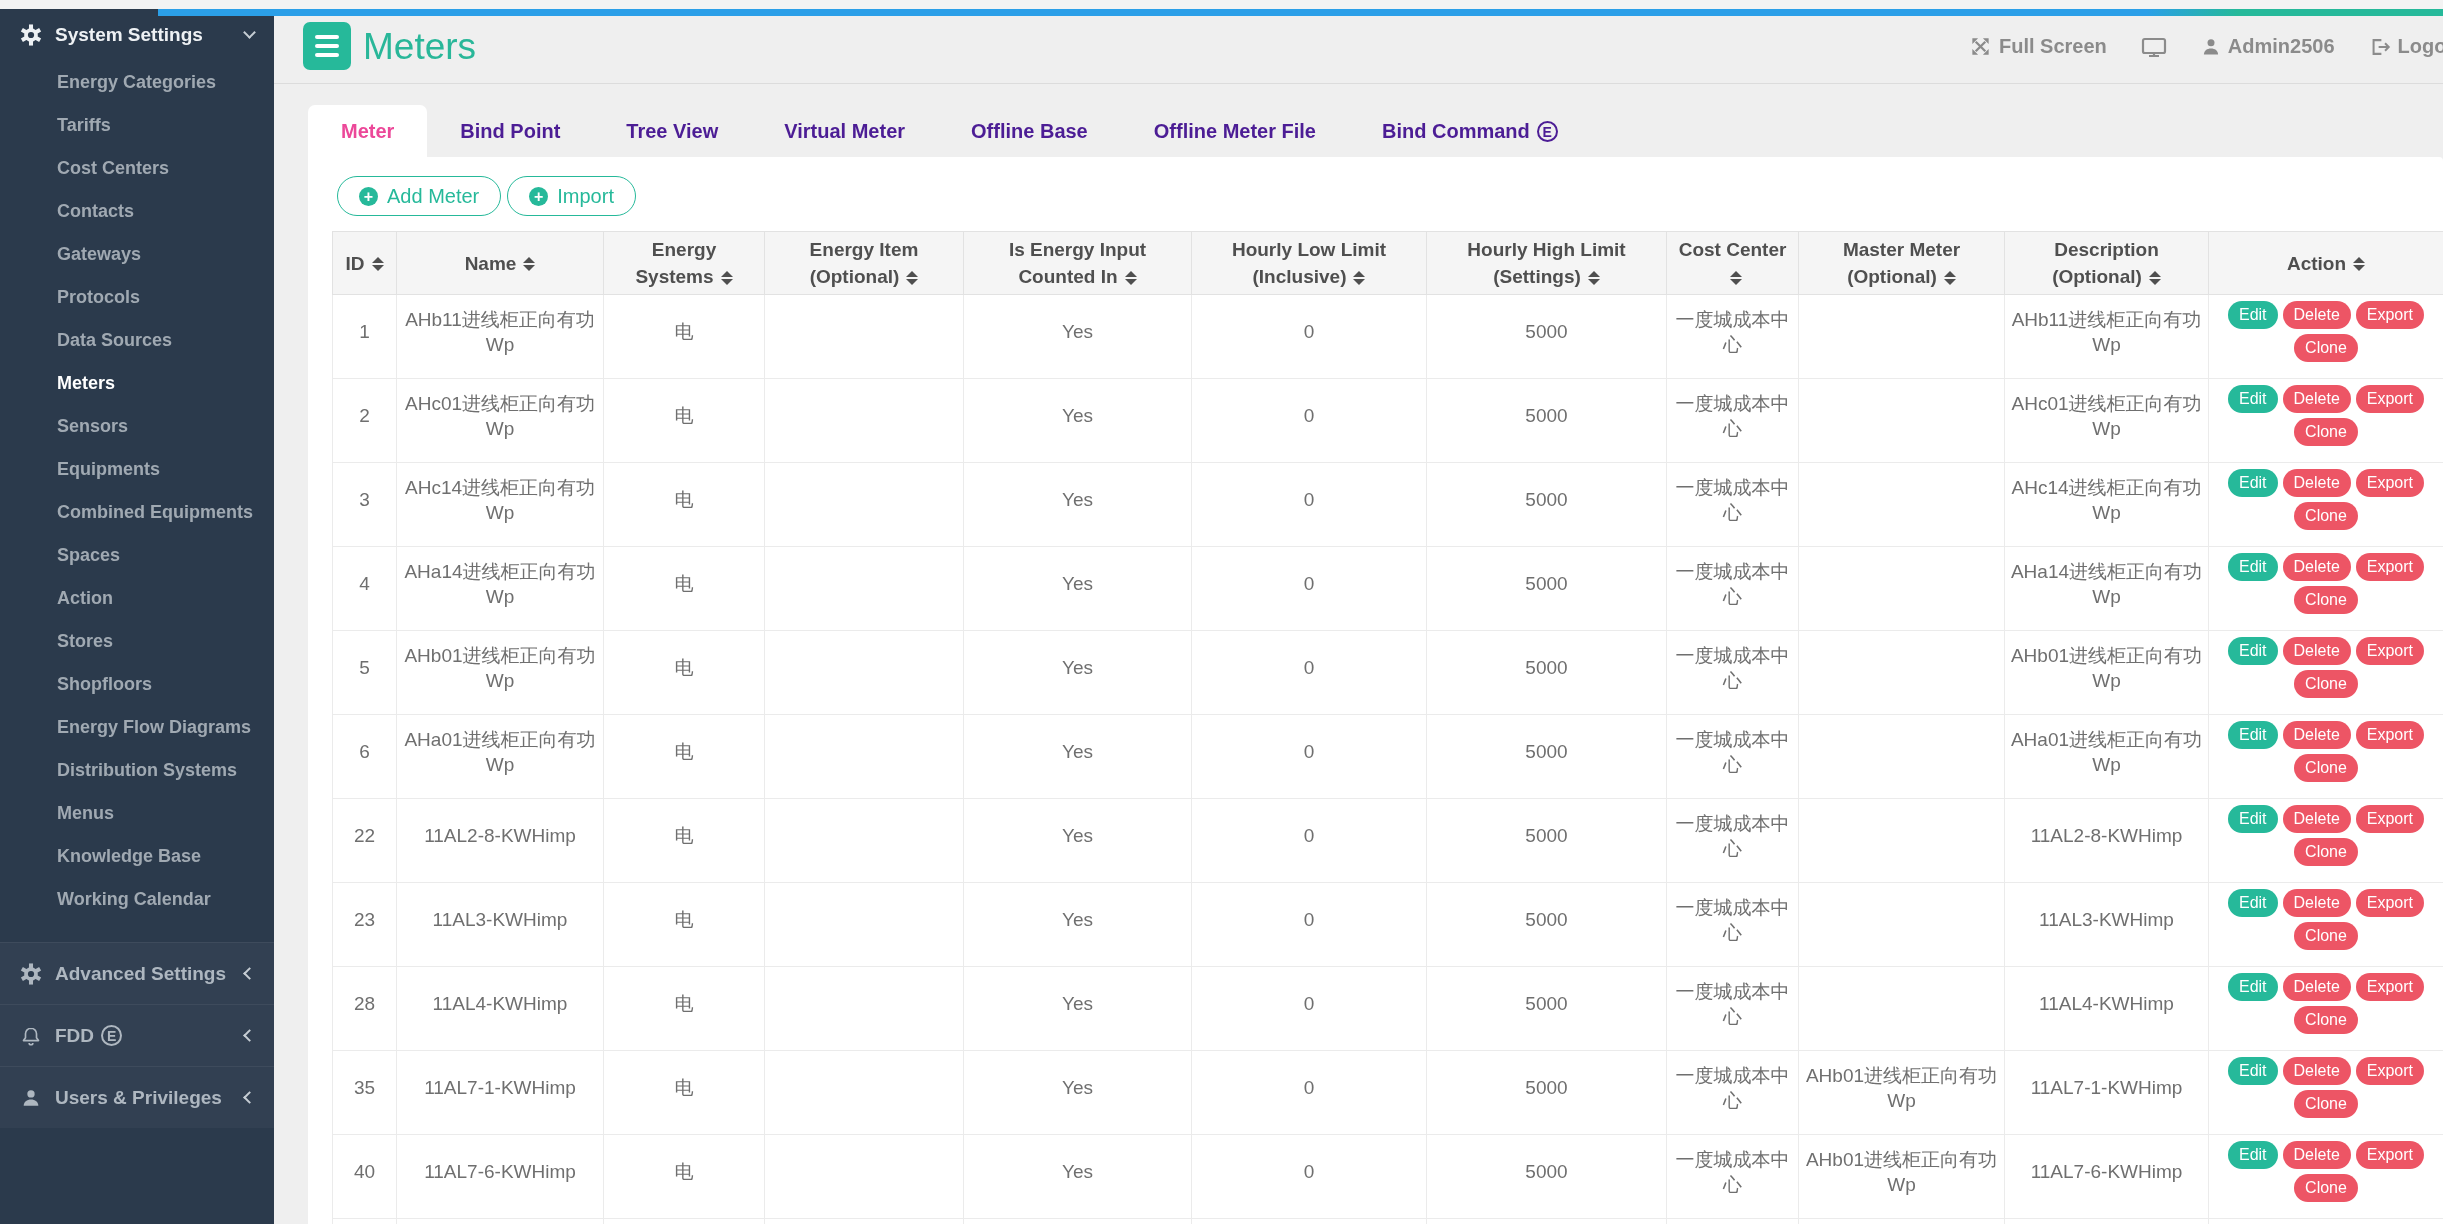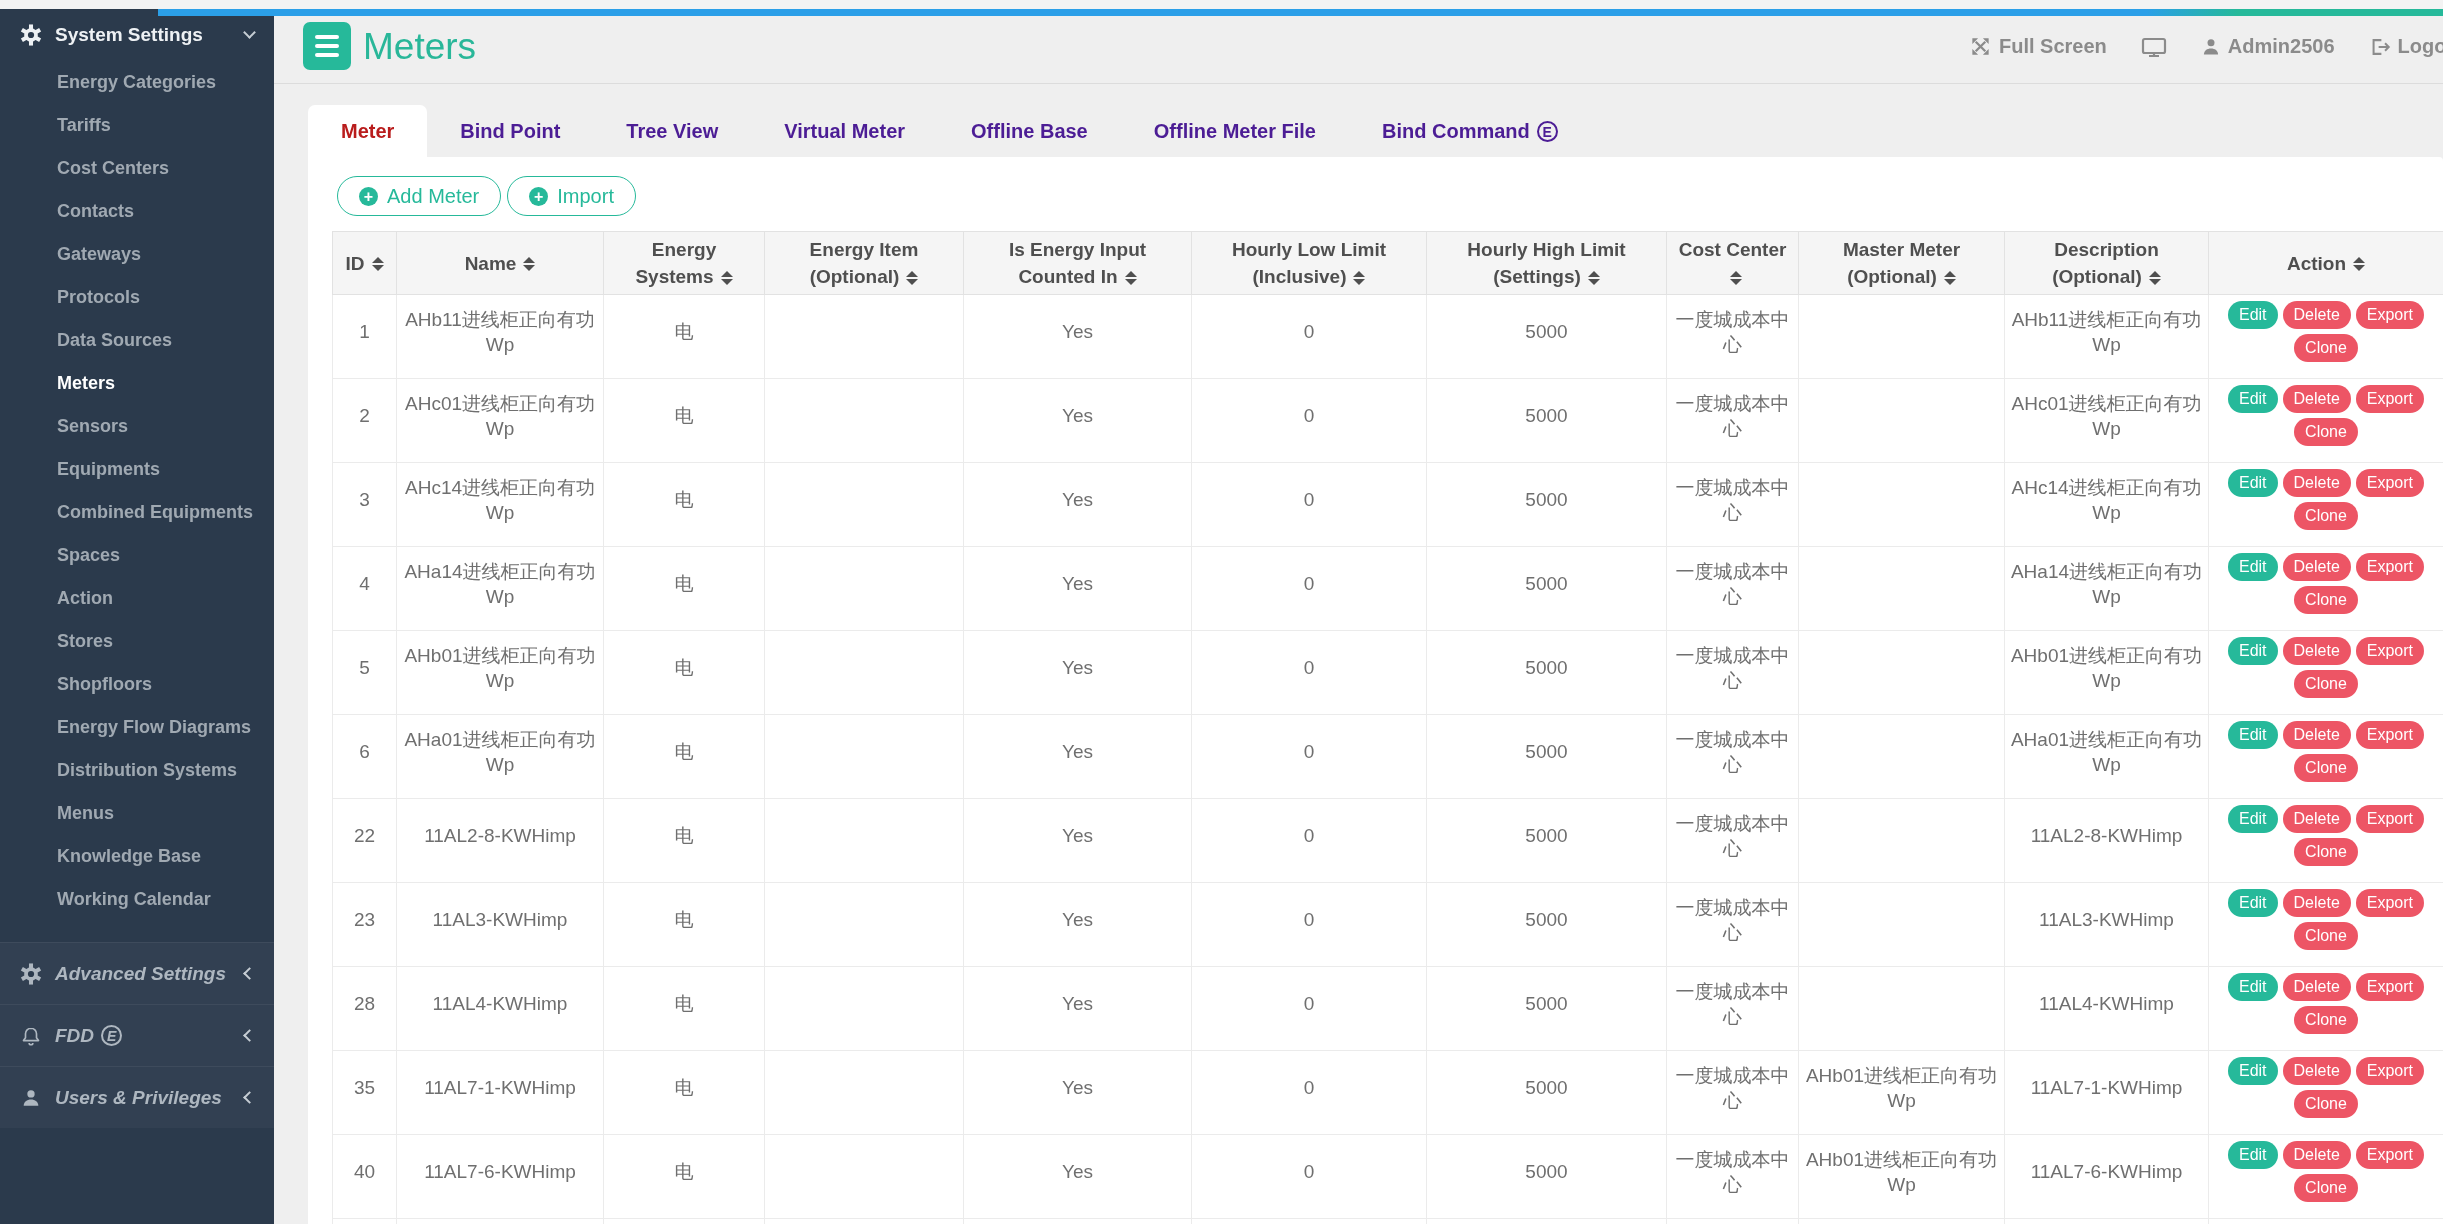--- a/index.html
+++ b/index.html
@@ -15,42 +15,42 @@
   .sidebar { width:274px; background:#2b3a4c; flex:0 0 274px; overflow:hidden; position:relative; }
   .logo-row { height:118px; display:flex; align-items:center; background:linear-gradient(115deg,#2e3f52 55%,#2a394b 55.2%); }
   .logo-svg { margin-left:-6px; flex:0 0 auto; }
   .logo-text { color:#f2a10c; font-size:47px; font-weight:bold; letter-spacing:-1px; margin-left:2px; }
   .nav-section { position:relative; height:52px; display:flex; align-items:center; padding-left:20px; color:#eef1f4; font-size:19px; font-weight:bold; cursor:pointer; }
   .nav-section .sec-icon { margin-right:13px; display:inline-flex; }
   .nav-items { }
   .nav-item { height:43px; line-height:43px; padding-left:57px; color:#a0a9b2; font-size:18px; font-weight:bold; cursor:pointer; white-space:nowrap; }
   .nav-item.active { color:#ffffff; }
   .bottom-sections { margin-top:21px; }
-  .bottom-section { position:relative; height:62px; display:flex; align-items:center; padding-left:20px; color:#aeb7c0; font-size:19px; font-weight:bold; background:rgba(255,255,255,0.035); border-top:1px solid rgba(255,255,255,0.06); cursor:pointer;font-style:italic; }
+  .bottom-section { position:relative; height:62px; display:flex; align-items:center; padding-left:20px; color:#aeb7c0; font-size:19px; font-weight:bold; background:rgba(255,255,255,0.035); border-top:1px solid rgba(255,255,255,0.06); cursor:pointer; }
   .bottom-section .sec-icon { margin-right:13px; display:inline-flex; }
   .chev { position:absolute; right:20px; width:9px; height:9px; border-right:2px solid #c6cdd4; border-bottom:2px solid #c6cdd4; }
   .chev.down { transform:rotate(45deg); top:19px; }
   .chev.left { transform:rotate(135deg); }
   .ee-badge { display:inline-block; width:21px; height:21px; border:2px solid currentColor; border-radius:50%; font-size:14px; line-height:18px; text-align:center; font-weight:bold; margin-left:7px; flex:0 0 auto; }
 
   
   .main { flex:1 1 auto; background:#efefef; position:relative; overflow:hidden; }
   .page-header { position:relative; height:75px; border-bottom:1px solid #dcdcdc; }
   .menu-btn { position:absolute; left:29px; top:13px; width:48px; height:48px; background:#26b99a; border:none; border-radius:7px; cursor:pointer; display:flex; flex-direction:column; justify-content:center; align-items:center; gap:5px; }
   .menu-btn i { display:block; width:24px; height:4px; background:#fff; border-radius:2px; }
   .page-title { position:absolute; left:89px; top:17px; font-size:37px; font-weight:500; color:#29b799; }
   .hdr-right { position:absolute; left:1695px; top:0; height:75px; display:flex; align-items:center; gap:34px; color:#8b8b8b; font-size:20px; font-weight:600; white-space:nowrap; }
   .hdr-group { display:flex; align-items:center; gap:7px; cursor:pointer; }
   .hdr-right svg { display:block; }
 
   
   .content { padding-left:34px; }
   .tabs-row { margin-top:21px; height:52px; display:flex; align-items:stretch; position:relative; z-index:2; }
   .tab { display:flex; align-items:center; padding:0 33px; font-size:20px; font-weight:bold; color:#4c1d95; cursor:pointer; }
-  .tab.active { background:#fff; color:#b91c1c; border-radius:7px 7px 0 0; }
+  .tab.active { background:#fff; color:#ec4899; border-radius:7px 7px 0 0; }
   .tab .ee-badge { border-width:2px; }
 
   .card { background:#fff; border-radius:0 4px 4px 4px; min-height:1100px; padding:19px 6px 40px 24px; position:relative; z-index:1; }
   .toolbar { margin-left:5px; display:flex; gap:6px; }
   .pill-btn { display:inline-flex; align-items:center; gap:9px; height:40px; padding:0 21px; background:#fff; border:1px solid #26b99a; border-radius:20px; color:#26b99a; font-size:20px; cursor:pointer; font-family:inherit; }
   .plus-ico { display:inline-block; width:19px; height:19px; background:#26b99a; color:#fff; border-radius:50%; font-size:16px; line-height:19px; text-align:center; font-weight:bold; }
 
   
   table.meters { margin-top:15px; border-collapse:collapse; table-layout:fixed; width:2111px; }
   table.meters th { height:58px; background:#f5f5f5; border:1px solid #e2e2e2; font-size:19px; font-weight:bold; color:#4f4f4f; text-align:center; vertical-align:middle; padding:4px 8px; line-height:27px; cursor:pointer; }

